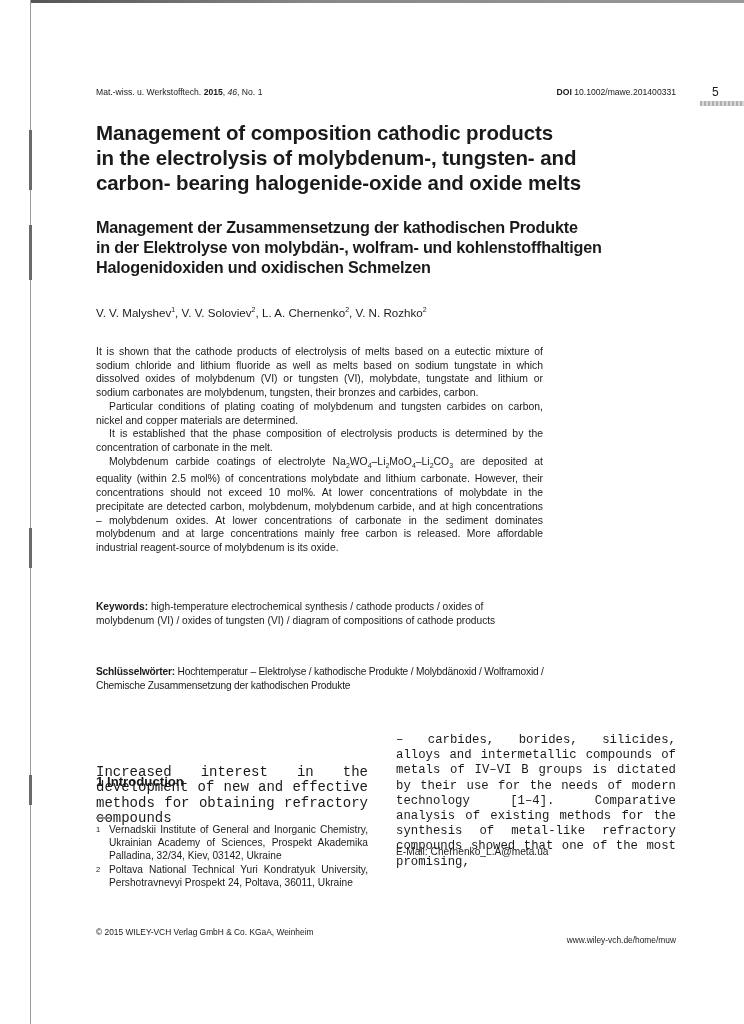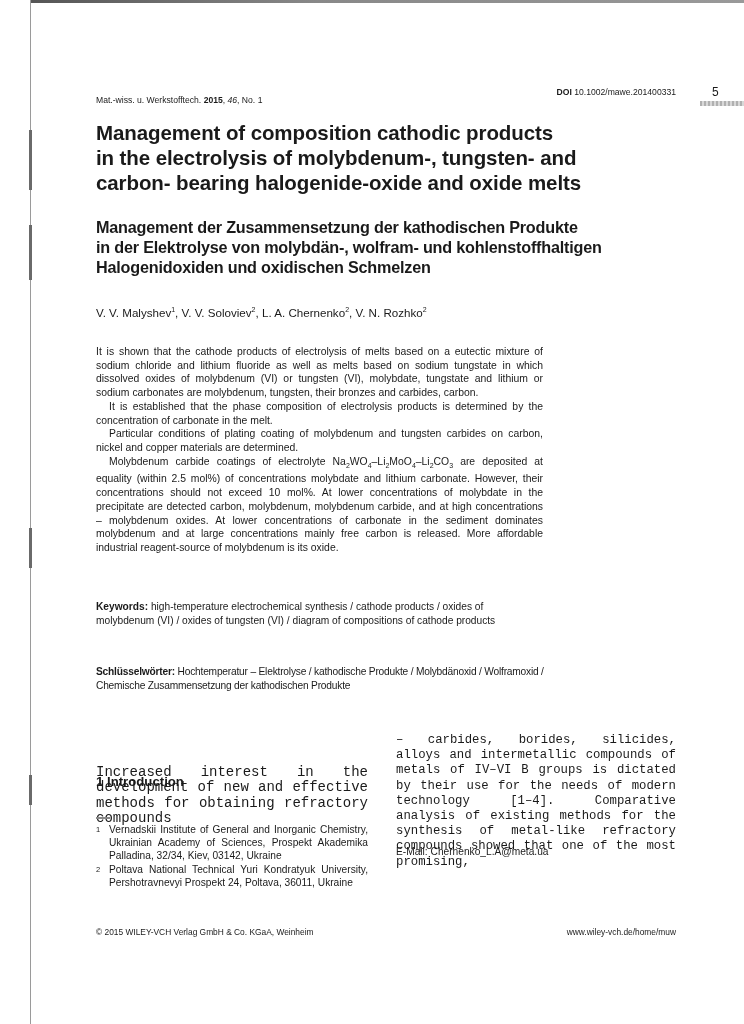--- a/index.html
+++ b/index.html
@@ -4,21 +4,21 @@
   <style>
     html, body { margin: 0; padding: 0; background: #ffffff; }
     body { width: 744px; height: 1024px; position: relative; overflow: hidden; color: #1a1a1a; }
     .scan-top { position: absolute; left: 30px; top: 0; width: 714px; height: 3px; background: linear-gradient(90deg, #555 0%, #888 40%, #999 100%); }
     .scan-left { position: absolute; left: 30px; top: 0; width: 1px; height: 1024px; background: #9a9a9a; }
     .scan-left-mark { position: absolute; left: 29px; width: 3px; background: #6a6a6a; }
     .sans { font-family: "Liberation Sans", sans-serif; }
     .serif { font-family: Liberation Mono, monospace; }
     .abs { position: absolute; }
     .running-head { top: 87px; left: 96px; width: 580px; font-size: 8.6px; }
-    .rh-left { position: absolute; left: 0; top: 8px; }
+    .rh-left { position: absolute; left: 0; top: 0; }
     .rh-right { position: absolute; right: 0; top: 0; }
     .page-num { top: 85px; left: 712px; font-size: 12px; }
     .page-band { top: 101px; left: 700px; width: 44px; height: 5px; background: repeating-linear-gradient(90deg, #b0b0b0 0 2px, #d8d8d8 2px 4px); }
     .title-en { top: 120px; left: 96px; width: 600px; font-size: 20.5px; font-weight: bold; line-height: 25px; letter-spacing: -0.1px; }
     .title-de { top: 217px; left: 96px; width: 640px; font-size: 16.2px; font-weight: bold; line-height: 20px; letter-spacing: -0.2px; }
     .authors { top: 306px; left: 96px; font-size: 11.6px; }
     .authors sup { font-size: 7px; }
     .abstract { top: 345px; left: 96px; width: 447px; font-size: 10.4px; line-height: 13.7px; text-align: justify; }
     .abstract p { margin: 0; }
     .abstract p.ind { text-indent: 13px; }
@@ -30,21 +30,21 @@
     .intro-col1 { top: 765px; left: 96px; width: 272px; font-size: 14px; line-height: 15.4px; text-align: justify; }
     .intro-col2 { top: 733px; left: 396px; width: 280px; font-size: 12.3px; line-height: 15.2px; text-align: justify; }
     .fn-rule { top: 817px; left: 96px; width: 14px; height: 2px; background: #888; }
     .footnotes { top: 823px; left: 96px; width: 272px; font-size: 10.2px; line-height: 13.2px; }
     .fn { position: relative; padding-left: 13px; text-align: justify; }
     .fn-mark { position: absolute; left: 0; top: 0; font-size: 7.5px; }
     .corresponding { top: 845px; left: 396px; width: 280px; font-size: 10.2px; line-height: 13.3px; text-align: justify; }
     .corresponding p { margin: 0; }
     .footer { top: 927px; left: 96px; width: 580px; font-size: 8.4px; }
     .footer-left { position: absolute; left: 0; top: 0; text-align: right; }
-    .footer-right { position: absolute; right: 0; top: 0; }
+    .footer-right { position: absolute; right: 0; top: 8px; }
   </style>
 </head>
 <body>
 
 <div class="scan-top"></div>
 <div class="scan-left"></div>
 <div class="scan-left-mark" style="top:130px;height:60px"></div>
 <div class="scan-left-mark" style="top:225px;height:55px"></div>
 <div class="scan-left-mark" style="top:528px;height:40px"></div>
 <div class="scan-left-mark" style="top:775px;height:30px"></div>
@@ -70,22 +70,22 @@
 
 <div class="abs authors sans">
   <span><span>V. V. Malyshev</span><sup>1</sup></span>,
   <span><span>V. V. Soloviev</span><sup>2</sup></span>,
   <span><span>L. A. Chernenko</span><sup>2</sup></span>,
   <span><span>V. N. Rozhko</span><sup>2</sup></span>
 </div>
 
 <div class="abs abstract sans">
   <p>It is shown that the cathode products of electrolysis of melts based on a eutectic mixture of sodium chloride and lithium fluoride as well as melts based on sodium tungstate in which dissolved oxides of molybdenum (VI) or tungsten (VI), molybdate, tungstate and lithium or sodium carbonates are molybdenum, tungsten, their bronzes and carbides, carbon.</p>
+  <p class="ind">Particular conditions of plating coating of molybdenum and tungsten carbides on carbon, nickel and copper materials are determined.</p>
   <p class="ind">It is established that the phase composition of electrolysis products is determined by the concentration of carbonate in the melt.</p>
-  <p class="ind">Particular conditions of plating coating of molybdenum and tungsten carbides on carbon, nickel and copper materials are determined.</p>
   <p class="ind"><span>Molybdenum carbide coatings of electrolyte </span><span><span>Na</span><sub>2</sub><span>WO</span><sub>4</sub><span>–Li</span><sub>2</sub><span>MoO</span><sub>4</sub><span>–Li</span><sub>2</sub><span>CO</span><sub>3</sub></span><span> are deposited at equality (within 2.5 mol%) of concentrations molybdate and lithium carbonate. However, their concentrations should not exceed 10 mol%. At lower concentrations of molybdate in the precipitate are detected carbon, molybdenum, molybdenum carbide, and at high concentrations – molybdenum oxides. At lower concentrations of carbonate in the sediment dominates molybdenum and at large concentrations mainly free carbon is released. More affordable industrial reagent-source of molybdenum is its oxide.</span></p>
 </div>
 
 <div class="abs keywords sans">
   <span class="kw-label">Keywords:</span><span> high-temperature electrochemical synthesis / cathode products / oxides of molybdenum (VI) / oxides of tungsten (VI) / diagram of compositions of cathode products</span>
 </div>
 
 <div class="abs schlussel sans">
   <span class="kw-label">Schlüsselwörter:</span><span> Hochtemperatur – Elektrolyse / kathodische Produkte / Molybdänoxid / Wolframoxid / Chemische Zusammensetzung der kathodischen Produkte</span>
 </div>

